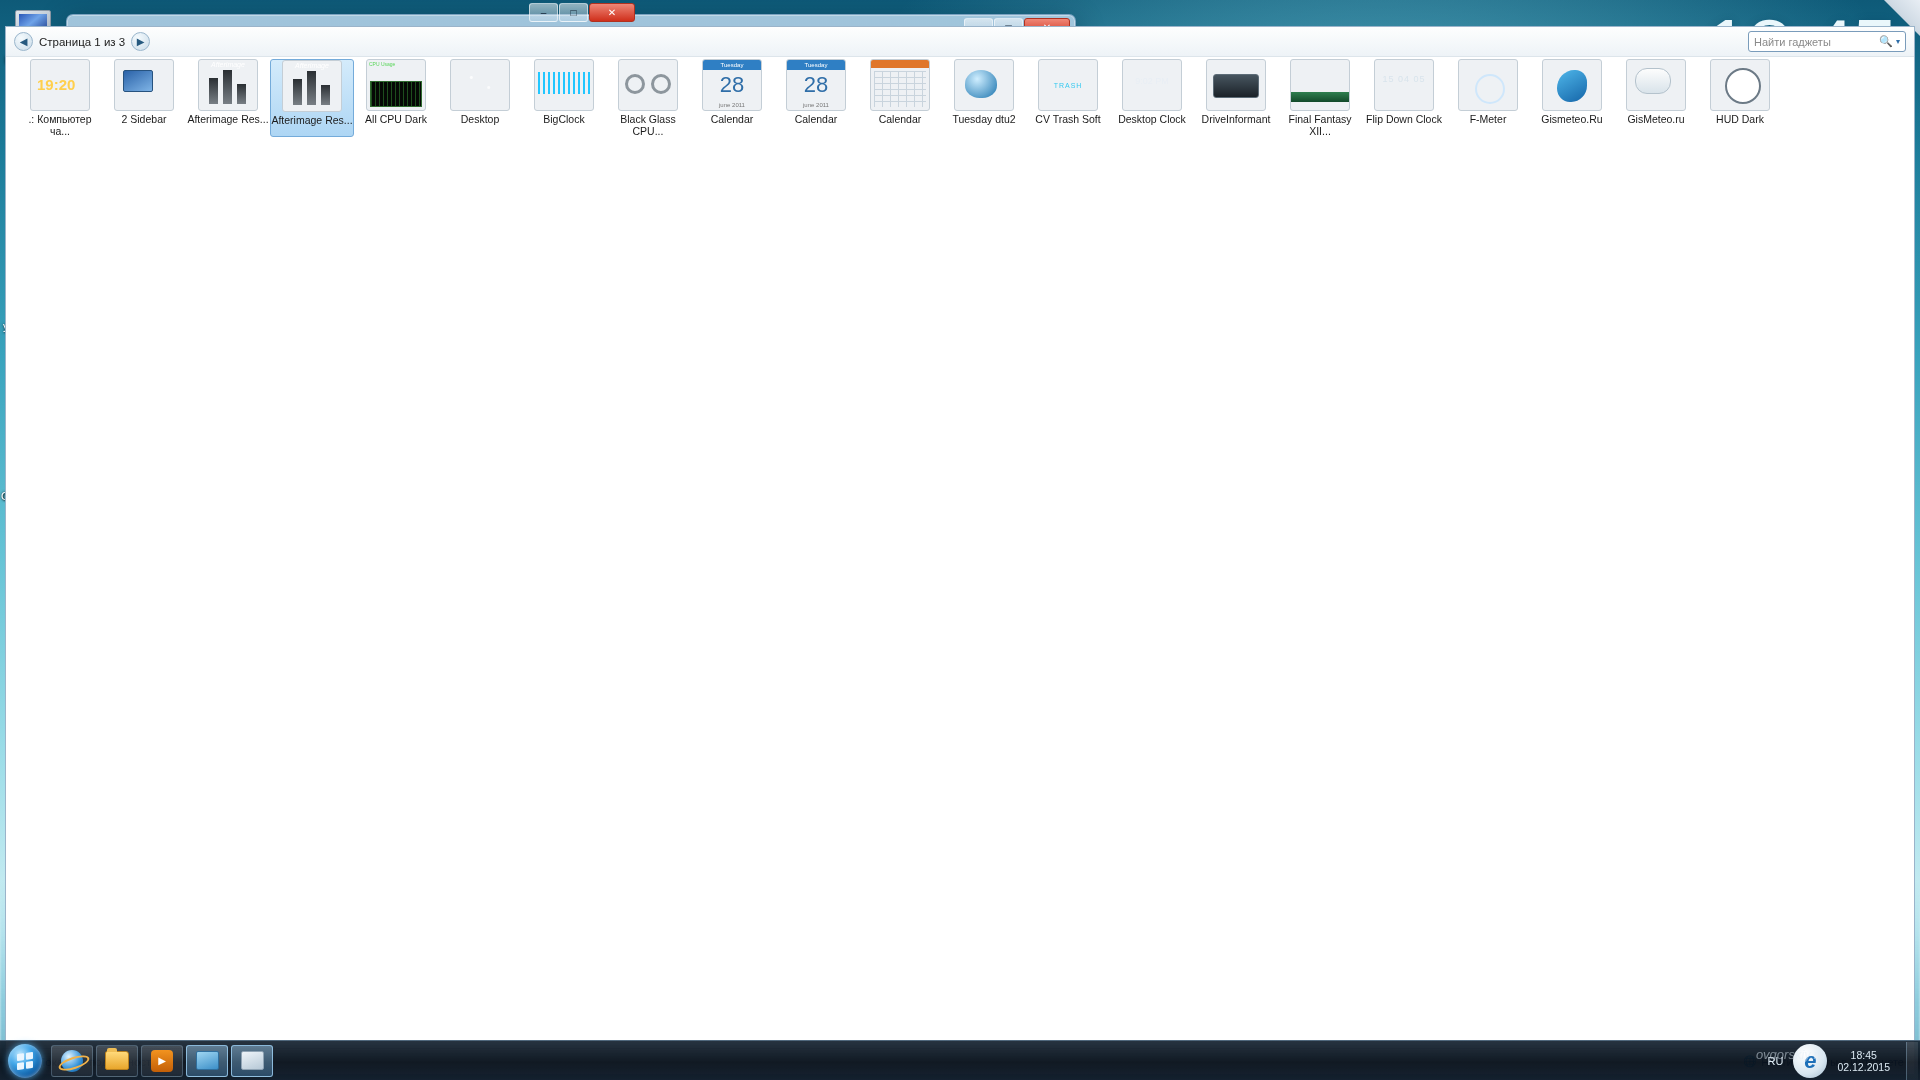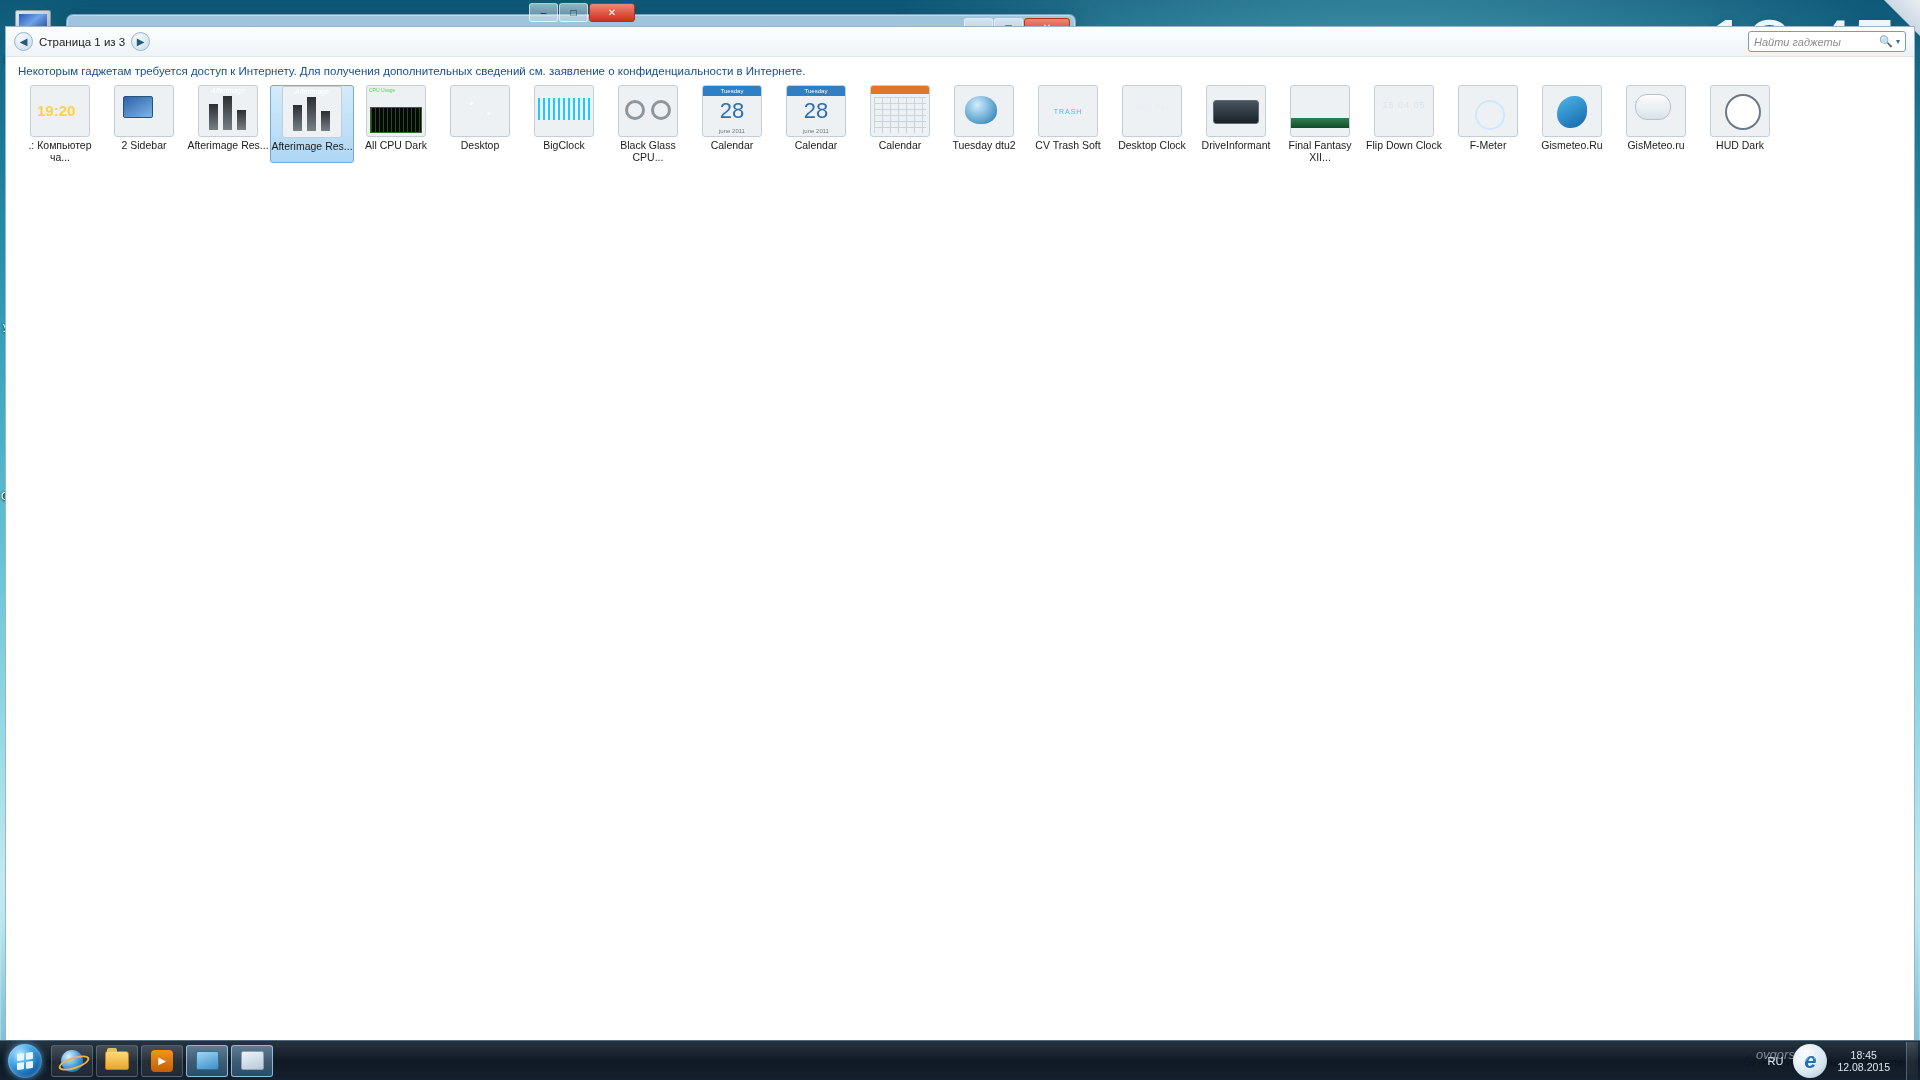--- a/index.html
+++ b/index.html
@@ -892,27 +892,26 @@
       <div class="wbtn close red">✕</div>
     </div>
   </div>
 
   <div id="gw-body">
     <div id="gw-toolbar">
       <div class="pgbtn">◀</div>
       <div id="gw-page">Страница 1 из 3</div>
       <div class="pgbtn">▶</div>
       <div id="gw-search">
-        <span style="font-style:italic;">Найти гаджеты</span>
+        <span style="">Найти гаджеты</span>
         <span class="sicon">🔍</span>
         <span style="font-size:8px;color:#2f6ea8;margin-left:3px;">▾</span>
       </div>
     </div>
 
-    <div id="gw-notice">Некоторым гаджетам требуется доступ к Интернету. Для получения дополнительных сведений см. заявление о конфиденциальности в Интернете.</div>
 
     <div id="gw-grid">
         <div class="gadget-cell">
           <div class="ggfx gg-digital"></div>
           <div class="gname">.: Компьютер ча...</div>
         </div>
         <div class="gadget-cell">
           <div class="ggfx gg-sidebar">
             <span class="mo"></span>
           </div>
@@ -1059,18 +1058,18 @@
     </div>
   <div class="tbtn active">
       <div class="winico"></div>
     </div>
 
   <div id="tray">
     <span class="lang">RU</span>
     <span class="bigE">e</span>
     <span class="trayclock">
       <span>18:45</span><br>
-      <span>12.08.2015</span>
+      <span>02.12.2015</span>
     </span>
     <span id="showdesktop"></span>
   </div>
   <div class="watermark" style="position:absolute;right:95px;bottom:18px;color:rgba(225,238,248,.5);font-size:13px;font-style:italic;">ovgorskiy.ru</div>
 </div>
 
 </body></html>

